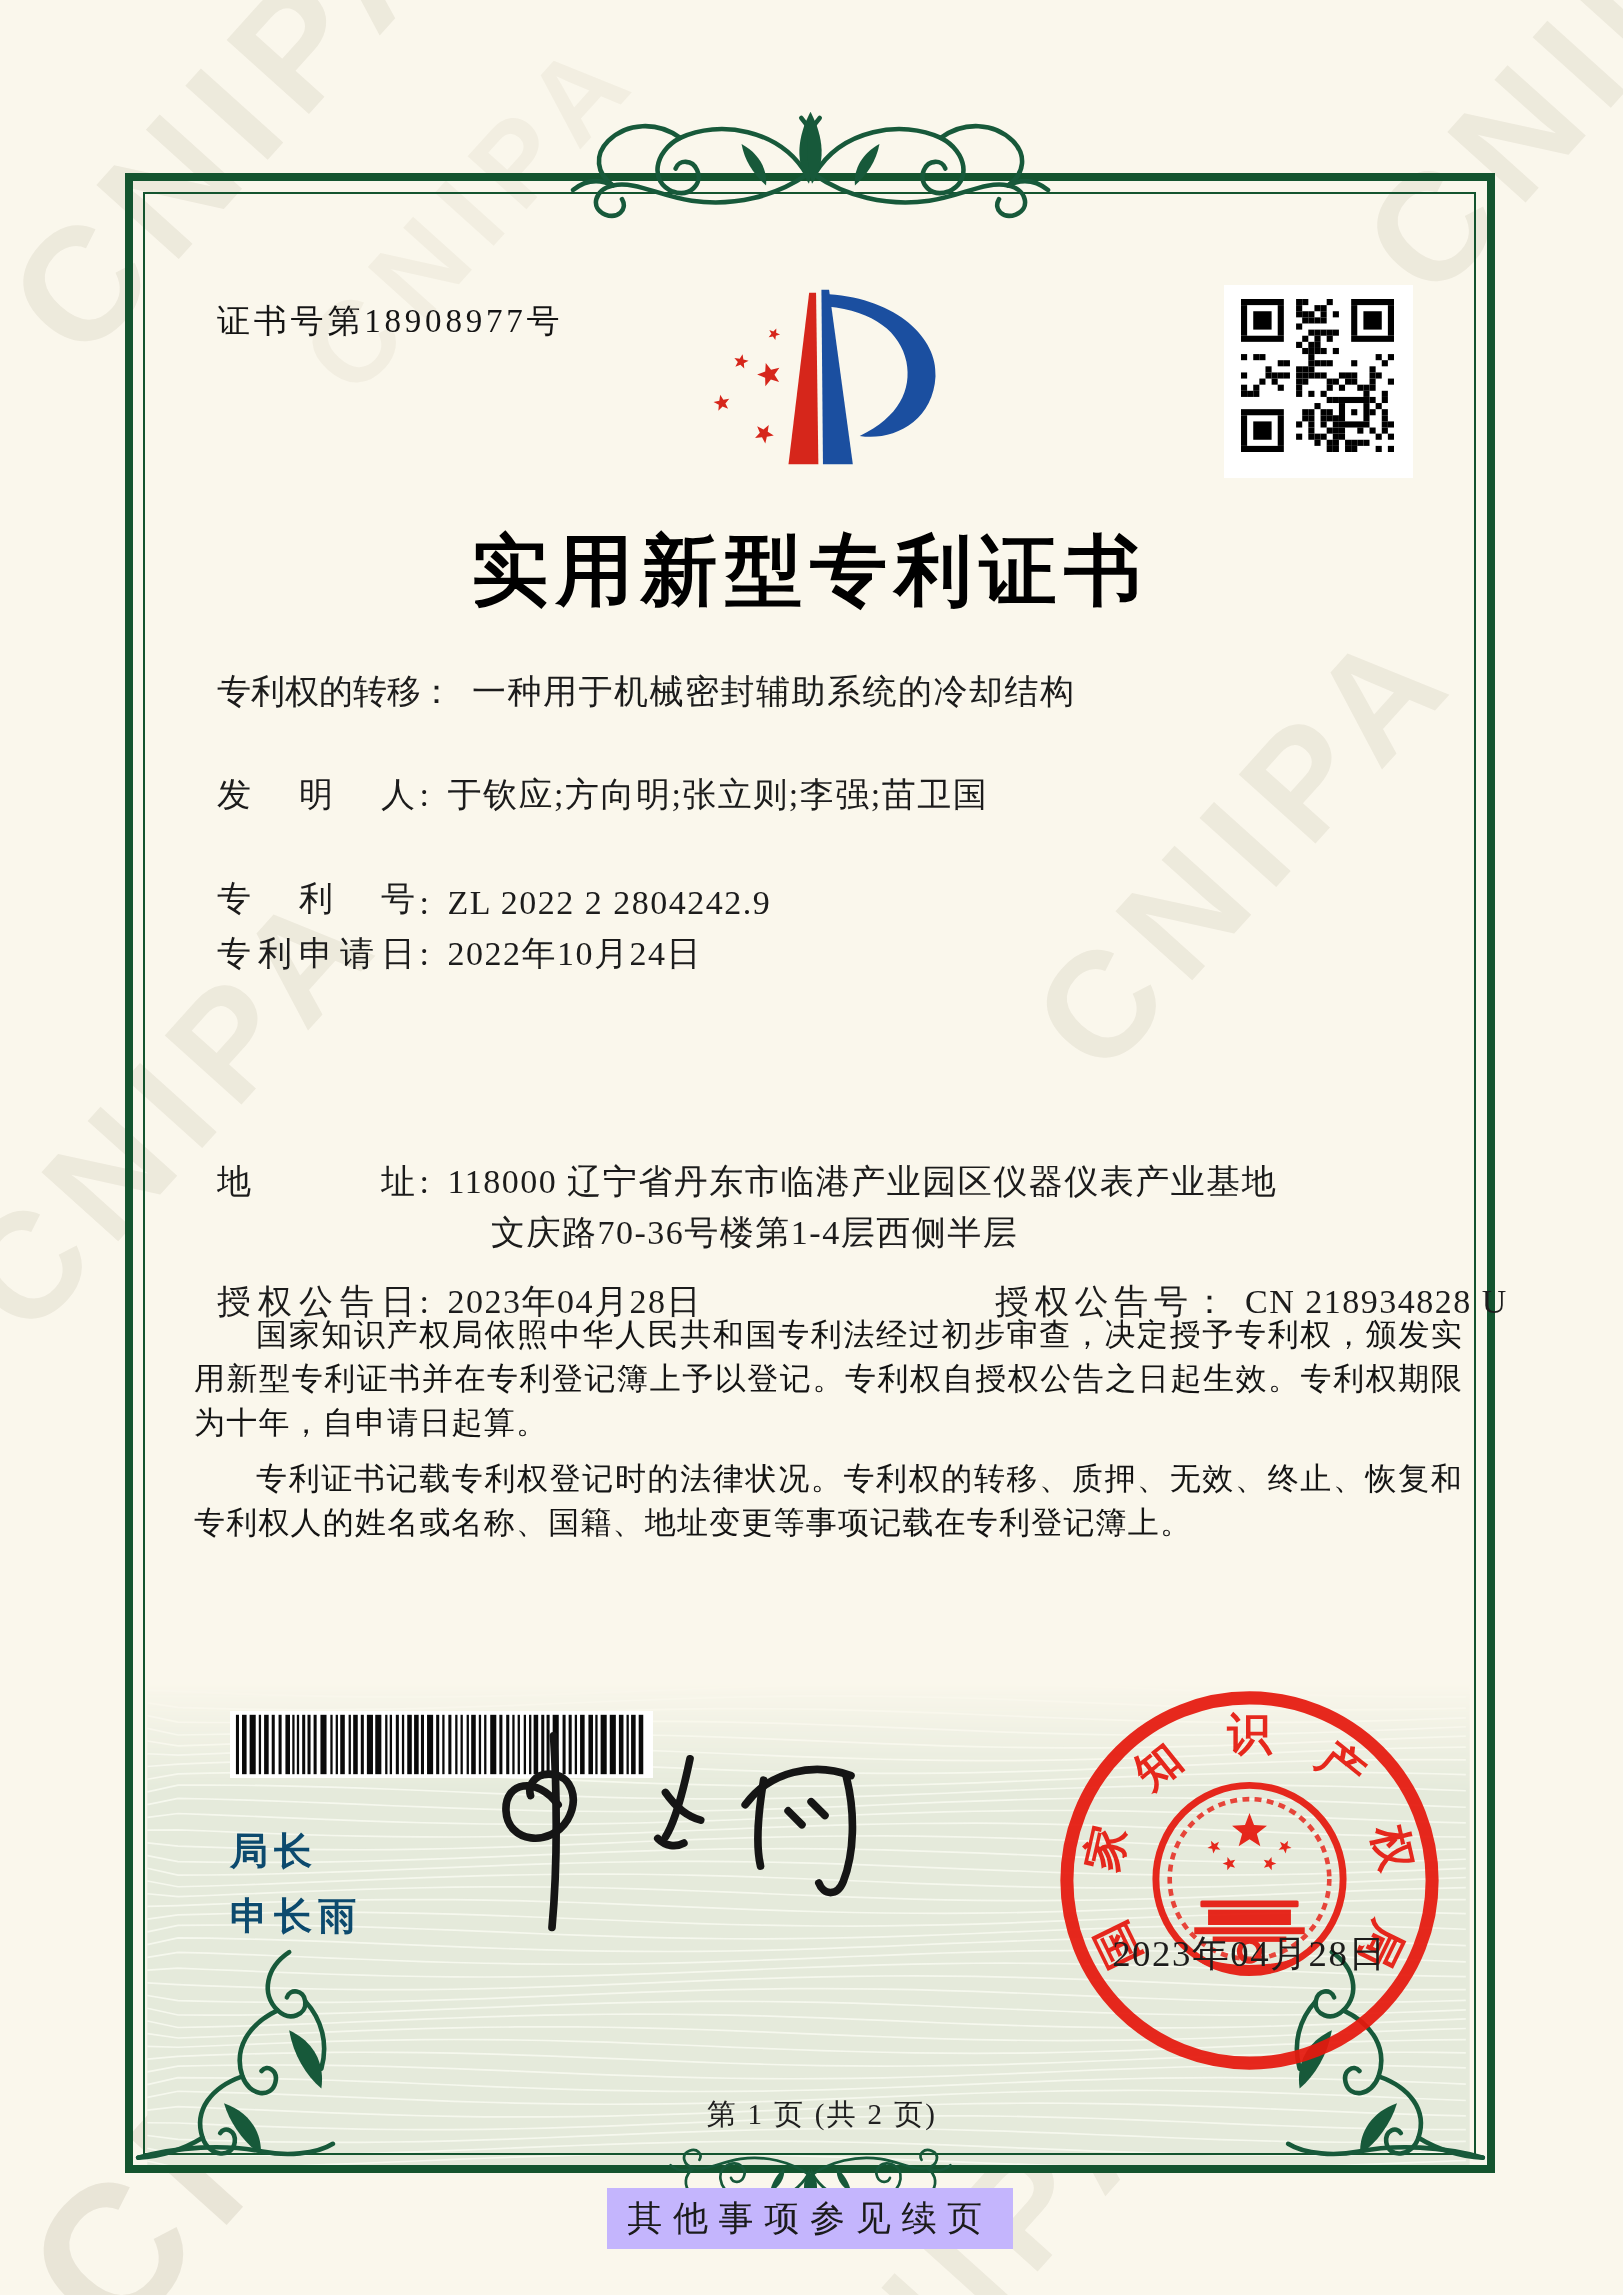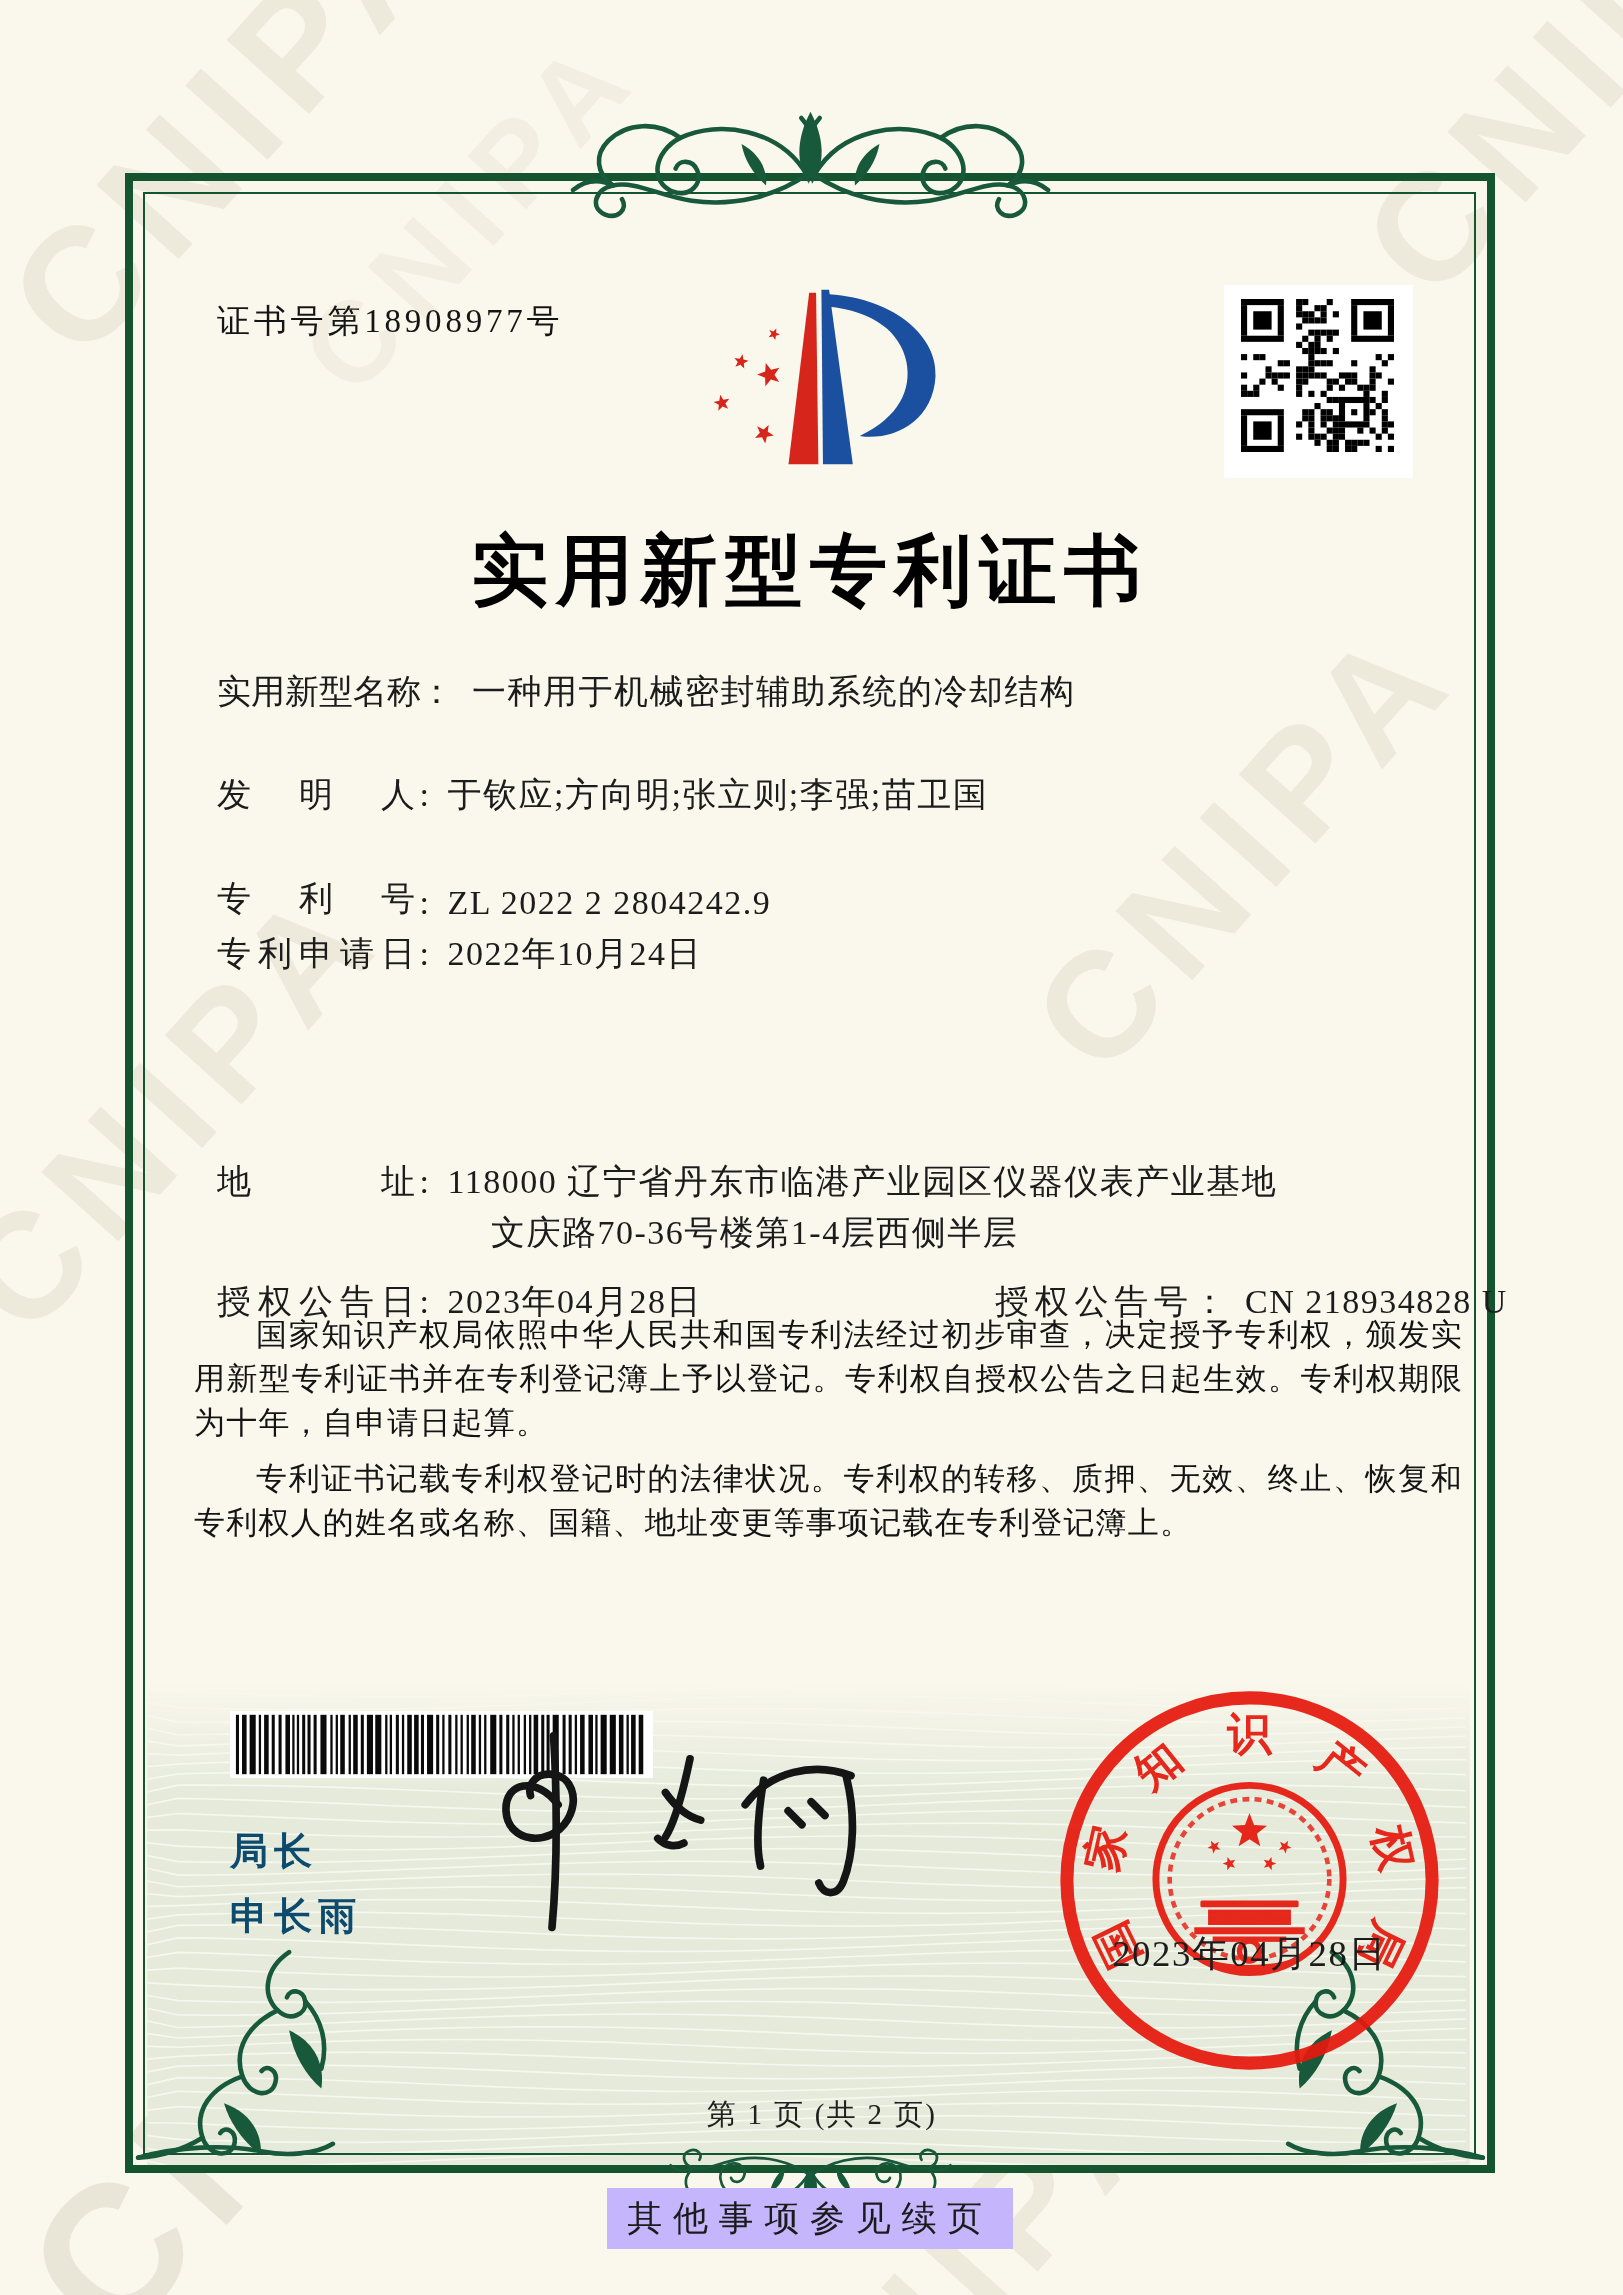--- a/index.html
+++ b/index.html
@@ -342,21 +342,21 @@
           <rect x="136" y="192" width="8" height="8" fill="#000"></rect>
           <rect x="144" y="192" width="8" height="8" fill="#000"></rect>
           <rect x="176" y="192" width="8" height="8" fill="#000"></rect>
           <rect x="192" y="192" width="8" height="8" fill="#000"></rect>
         </svg>
     </div>
 
     <div class="title">实用新型专利证书</div>
 
     <div class="row r1">
-      <span class="flabel">实用新型名称</span><span class="fcolon">：</span><span class="fvalue">一种用于机械密封辅助系统的冷却结构</span>
+      <span class="flabel">专利权的转移</span><span class="fcolon">：</span><span class="fvalue">一种用于机械密封辅助系统的冷却结构</span>
     </div>
     <div class="row r2">
       <span class="flabel">发明人</span><span class="fcolon">:</span><span class="fvalue">于钦应;方向明;张立则;李强;苗卫国</span>
     </div>
     <div class="row r3">
       <span class="flabel">专利号</span><span class="fcolon">:</span><span class="fvalue">ZL 2022 2 2804242.9</span>
     </div>
     <div class="row r4">
       <span class="flabel">专利申请日</span><span class="fcolon">:</span><span class="fvalue">2022年10月24日</span>
     </div>

